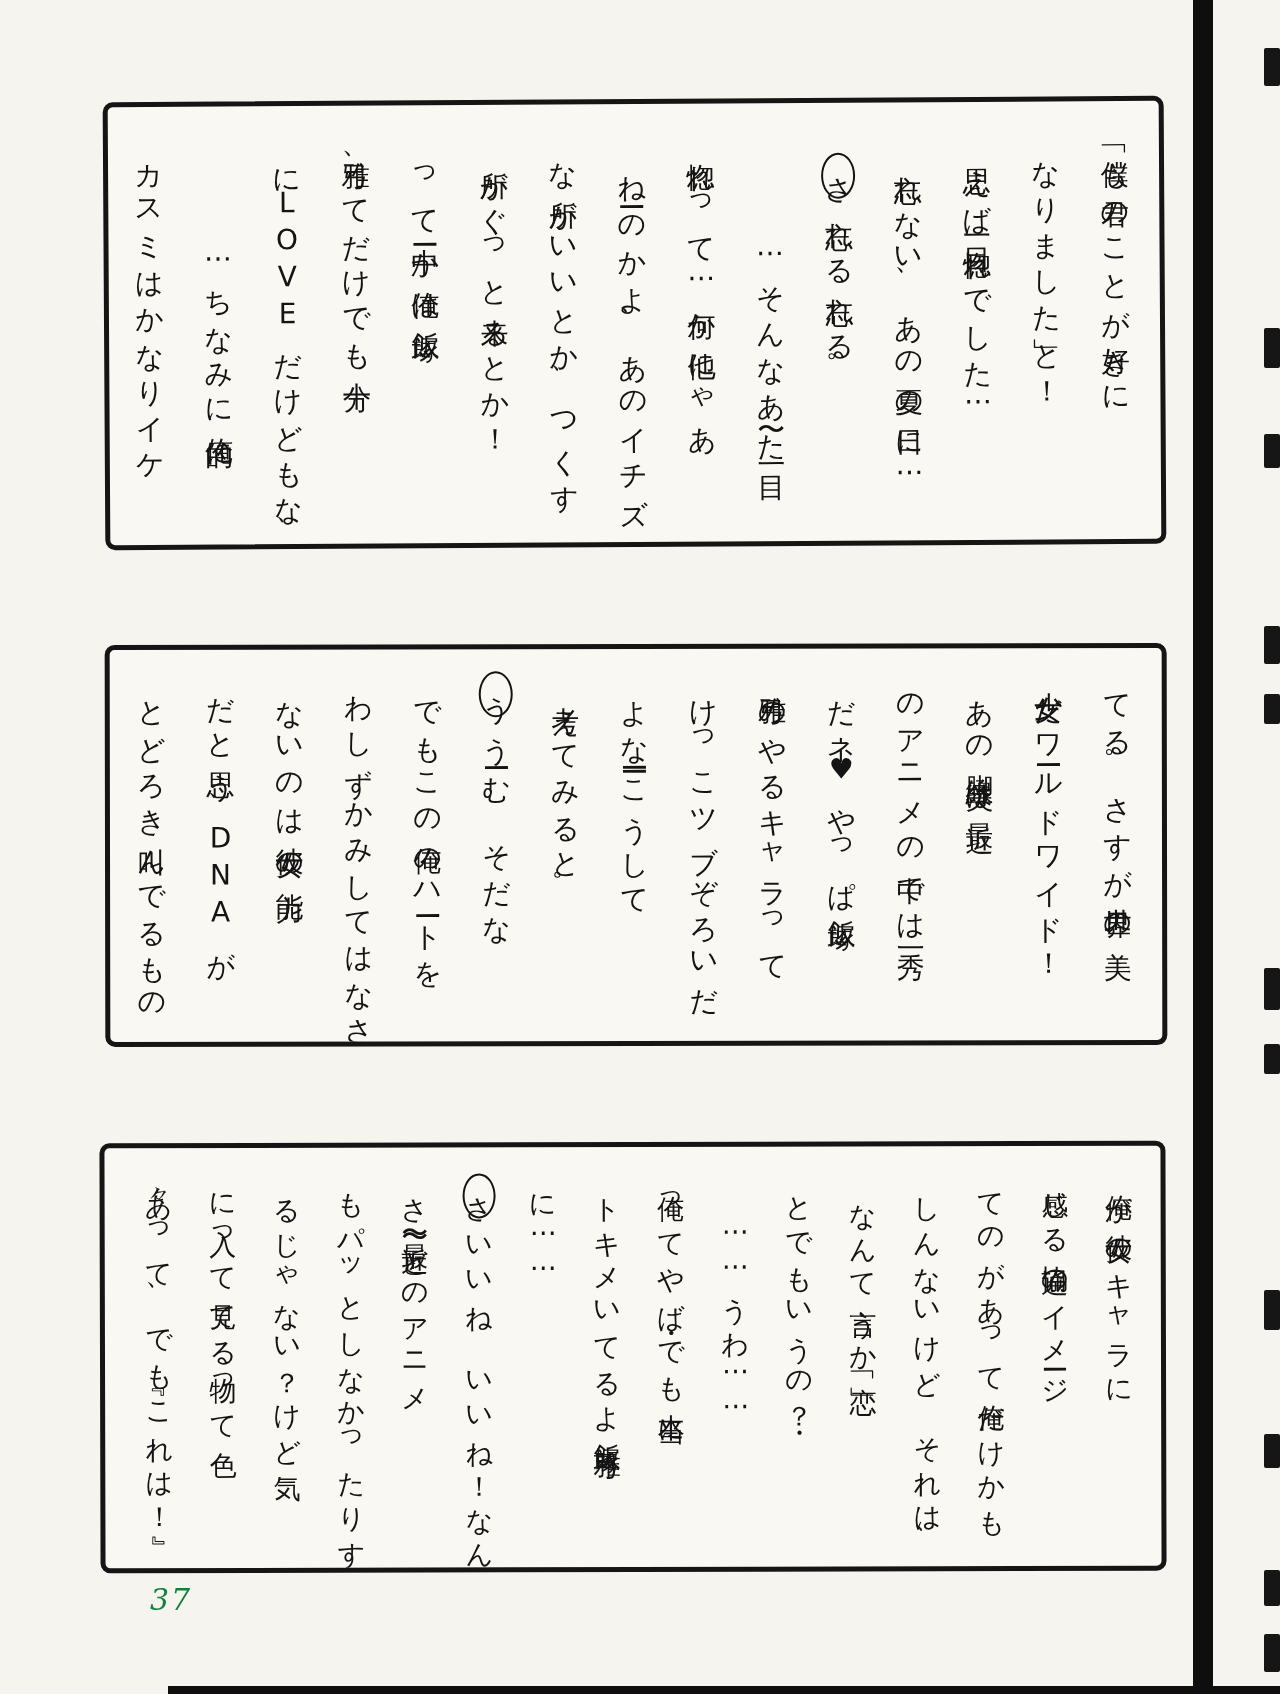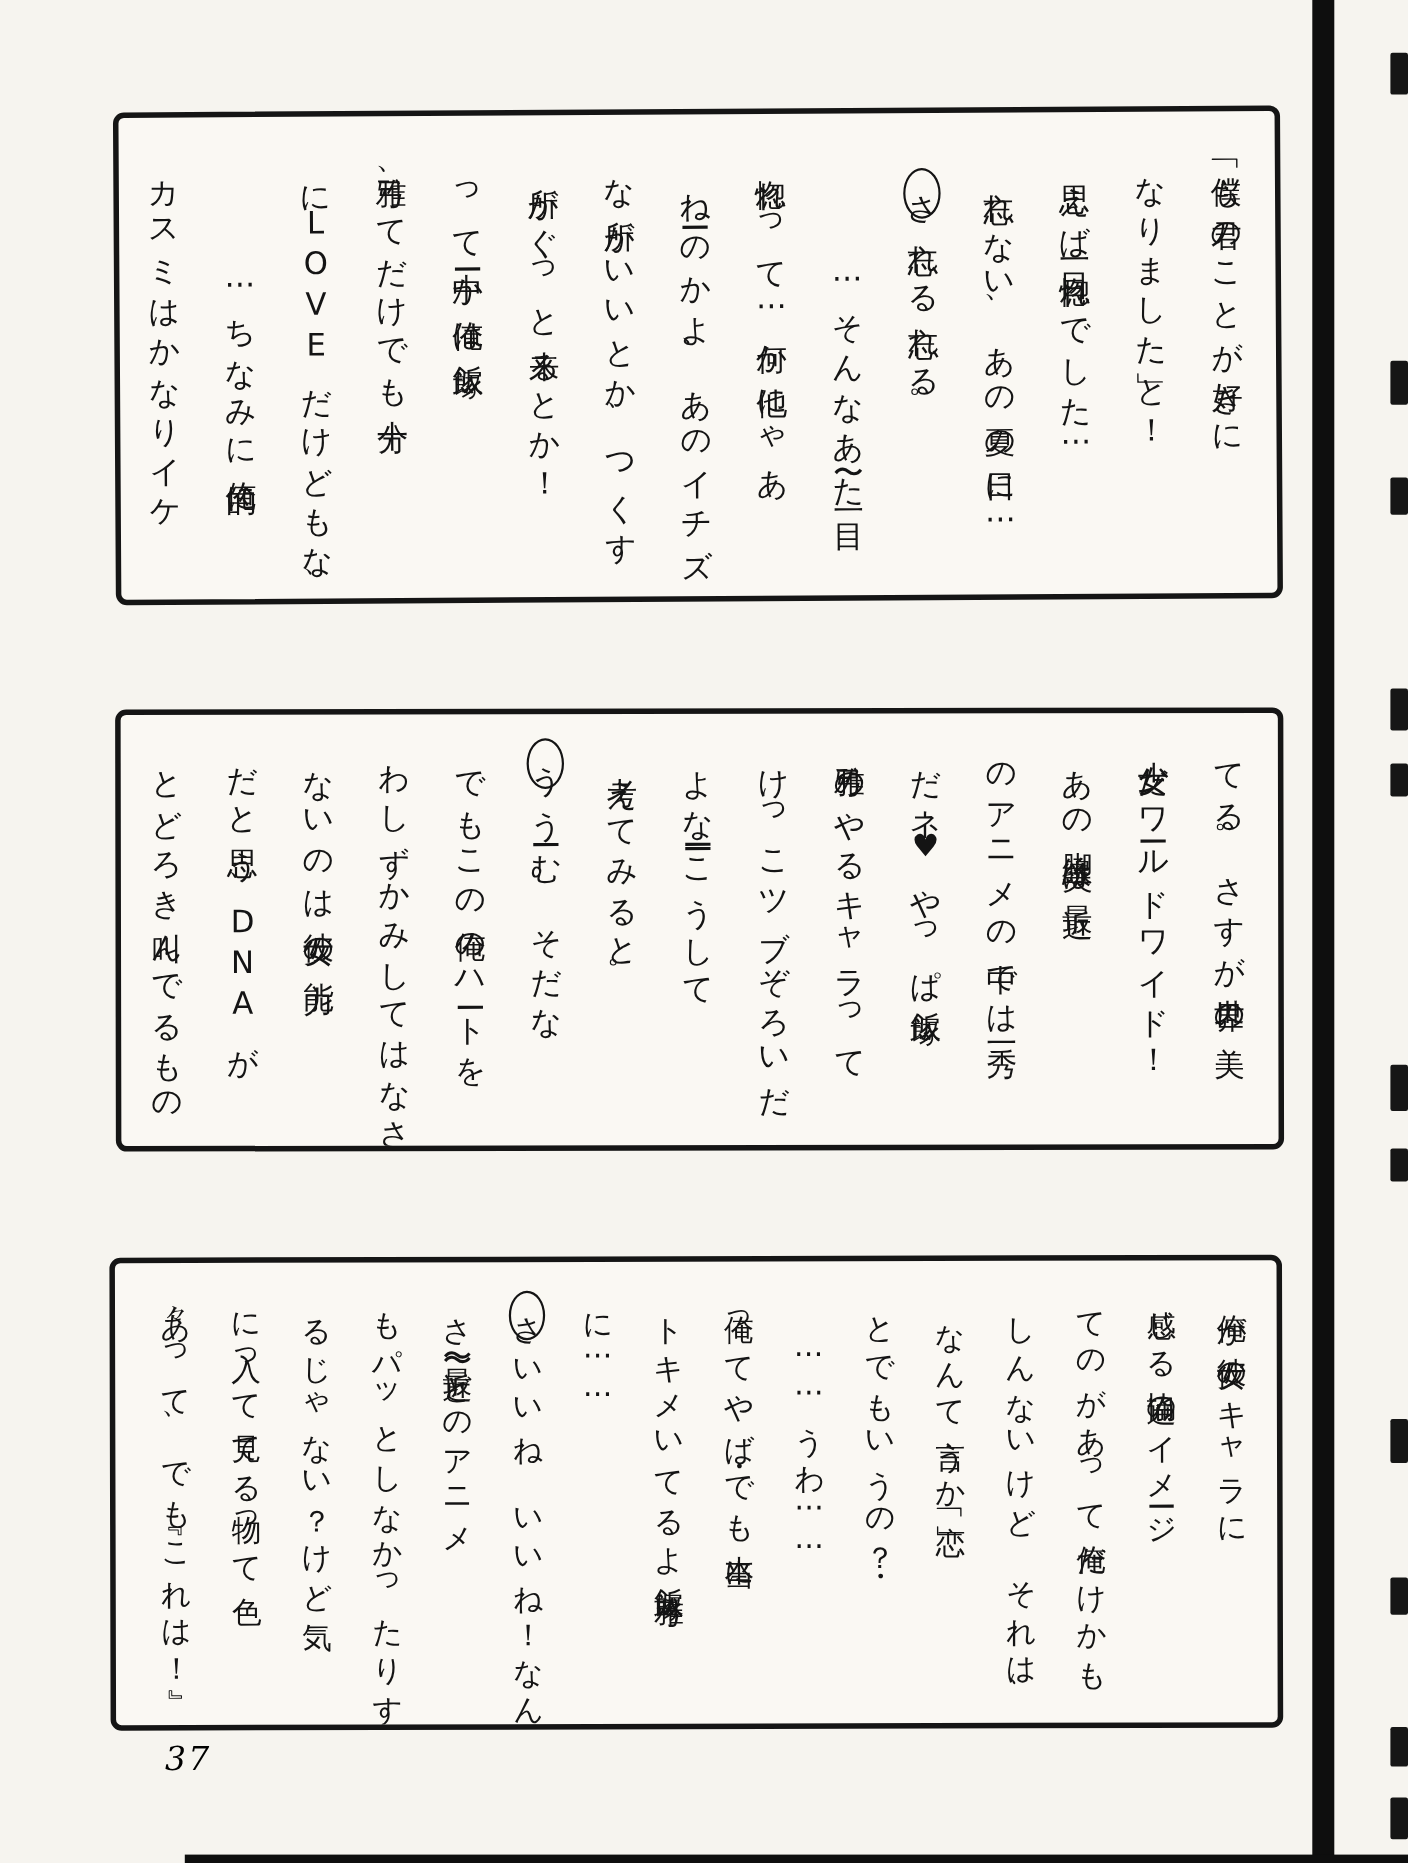--- a/index.html
+++ b/index.html
@@ -39,21 +39,21 @@
     border-radius:50%;
     padding:3px 1px;
     margin-block-end:4px;
     line-height:1;
   }
   
   .pagenum{
     position:absolute;left:150px;top:1582px;
     font-family:"DejaVu Serif",serif;
     font-style:italic;
-    font-size:30px;color:#000000;
+    font-size:30px;color:#15803d;
     letter-spacing:2px;
   }
   
   .strip-right{
     position:absolute;top:0;left:1193px;width:20px;height:1694px;
     background:#0e0e0e;
   }
   .strip-bottom{
     position:absolute;left:168px;top:1686px;width:1112px;height:8px;
     background:#0e0e0e;

